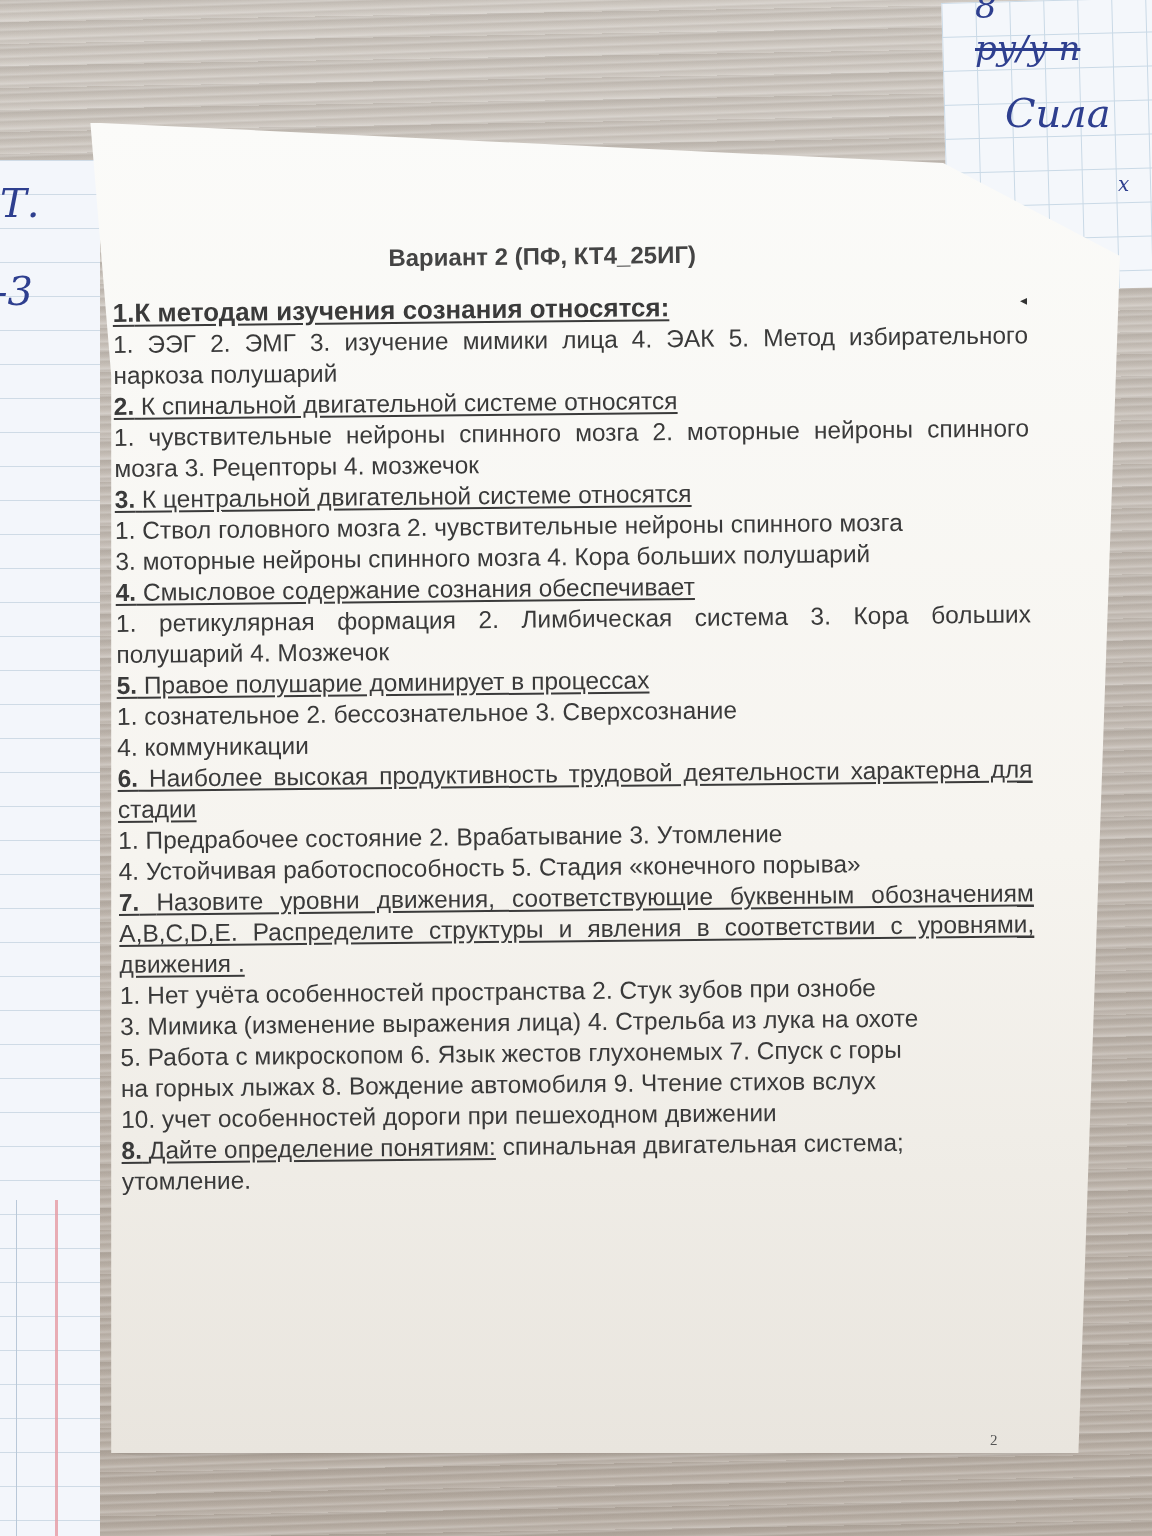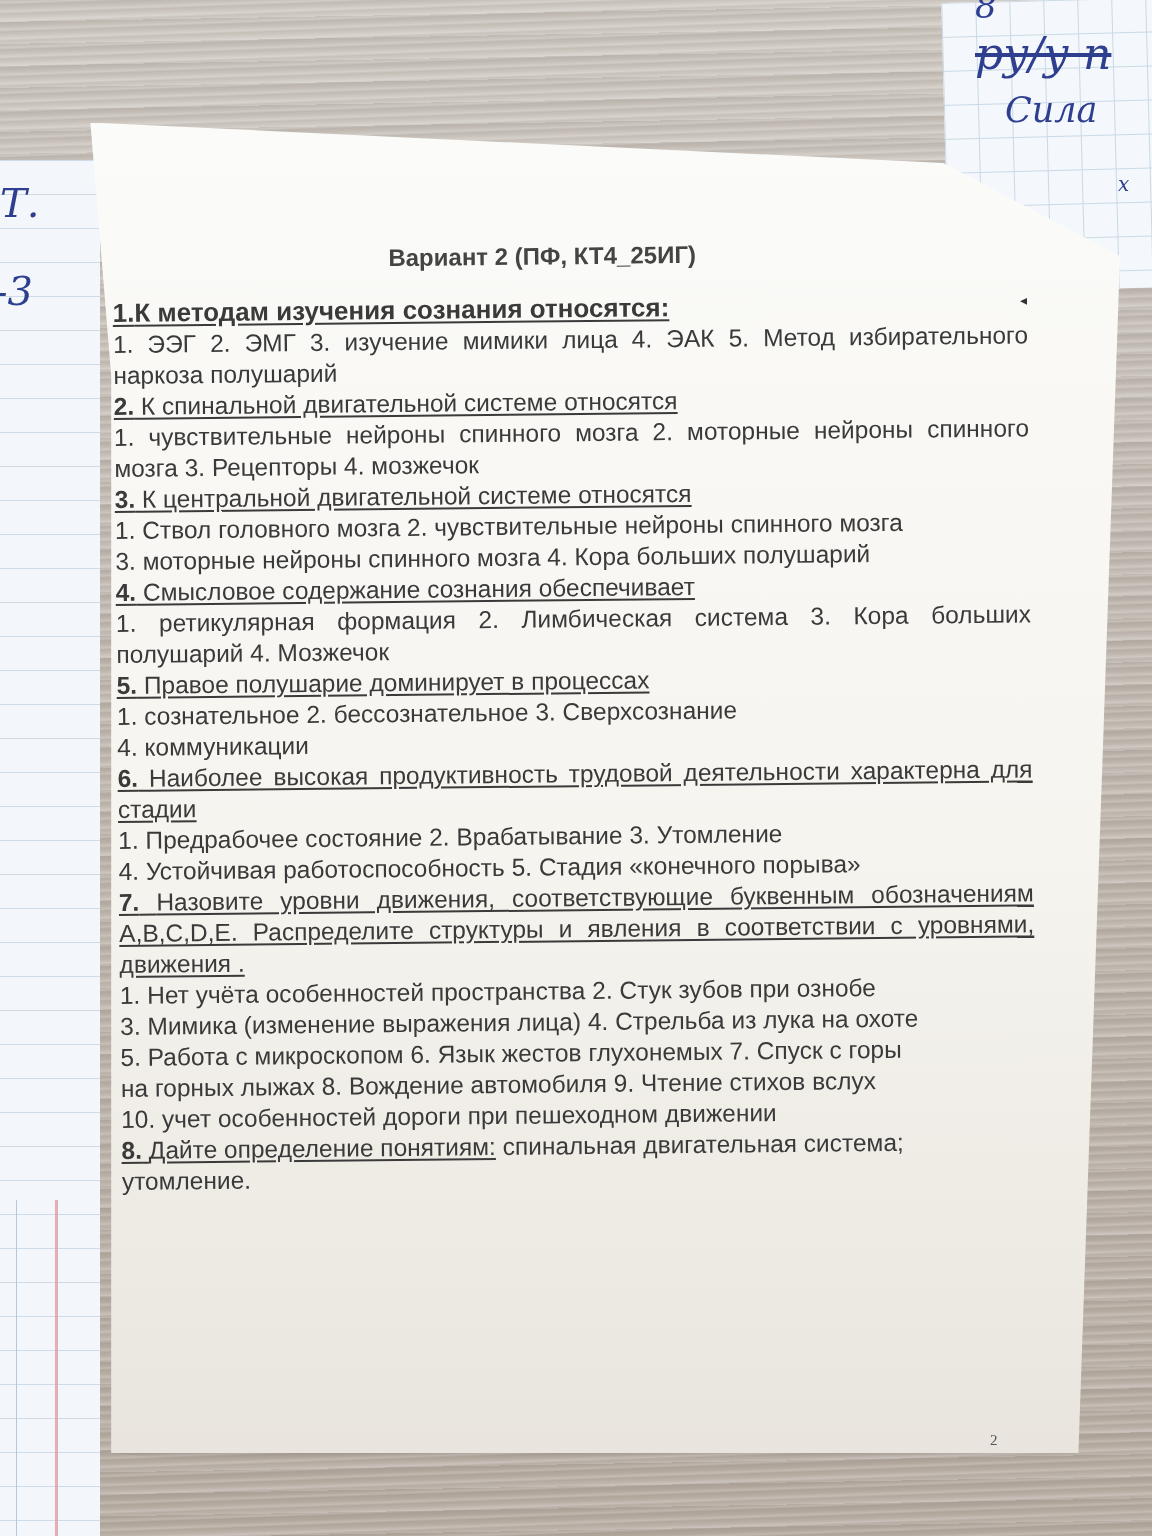--- a/index.html
+++ b/index.html
@@ -74,22 +74,22 @@
     position: absolute; left: 1020px; top: 292px; font-size: 14px; color: #333;
   }
 </style>
 </head>
 <body>
 
 <div class="desk"></div>
 
 <div class="notebook-tr"></div>
 <span class="handwriting" style="left:975px;top:-14px;font-size:34px;">8</span>
-<span class="handwriting" style="left:975px;top:28px;font-size:44px;text-decoration:line-through;">ру/у п</span>
-<span class="handwriting" style="left:1005px;top:90px;font-size:35px;">Сила</span>
+<span class="handwriting" style="left:975px;top:28px;font-size:34px;text-decoration:line-through;">ру/у п</span>
+<span class="handwriting" style="left:1005px;top:90px;font-size:40px;">Сила</span>
 <span class="handwriting" style="left:1118px;top:172px;font-size:20px;">х</span>
 
 <div class="notebook-left"></div>
 <div class="vgrid-line"></div>
 <div class="margin-line"></div>
 <span class="handwriting" style="left:0px;top:180px;font-size:40px;">Т.</span>
 <span class="handwriting" style="left:-6px;top:268px;font-size:40px;">-3</span>
 
 <div class="sheet"></div>
 <span class="mark">◂</span>

